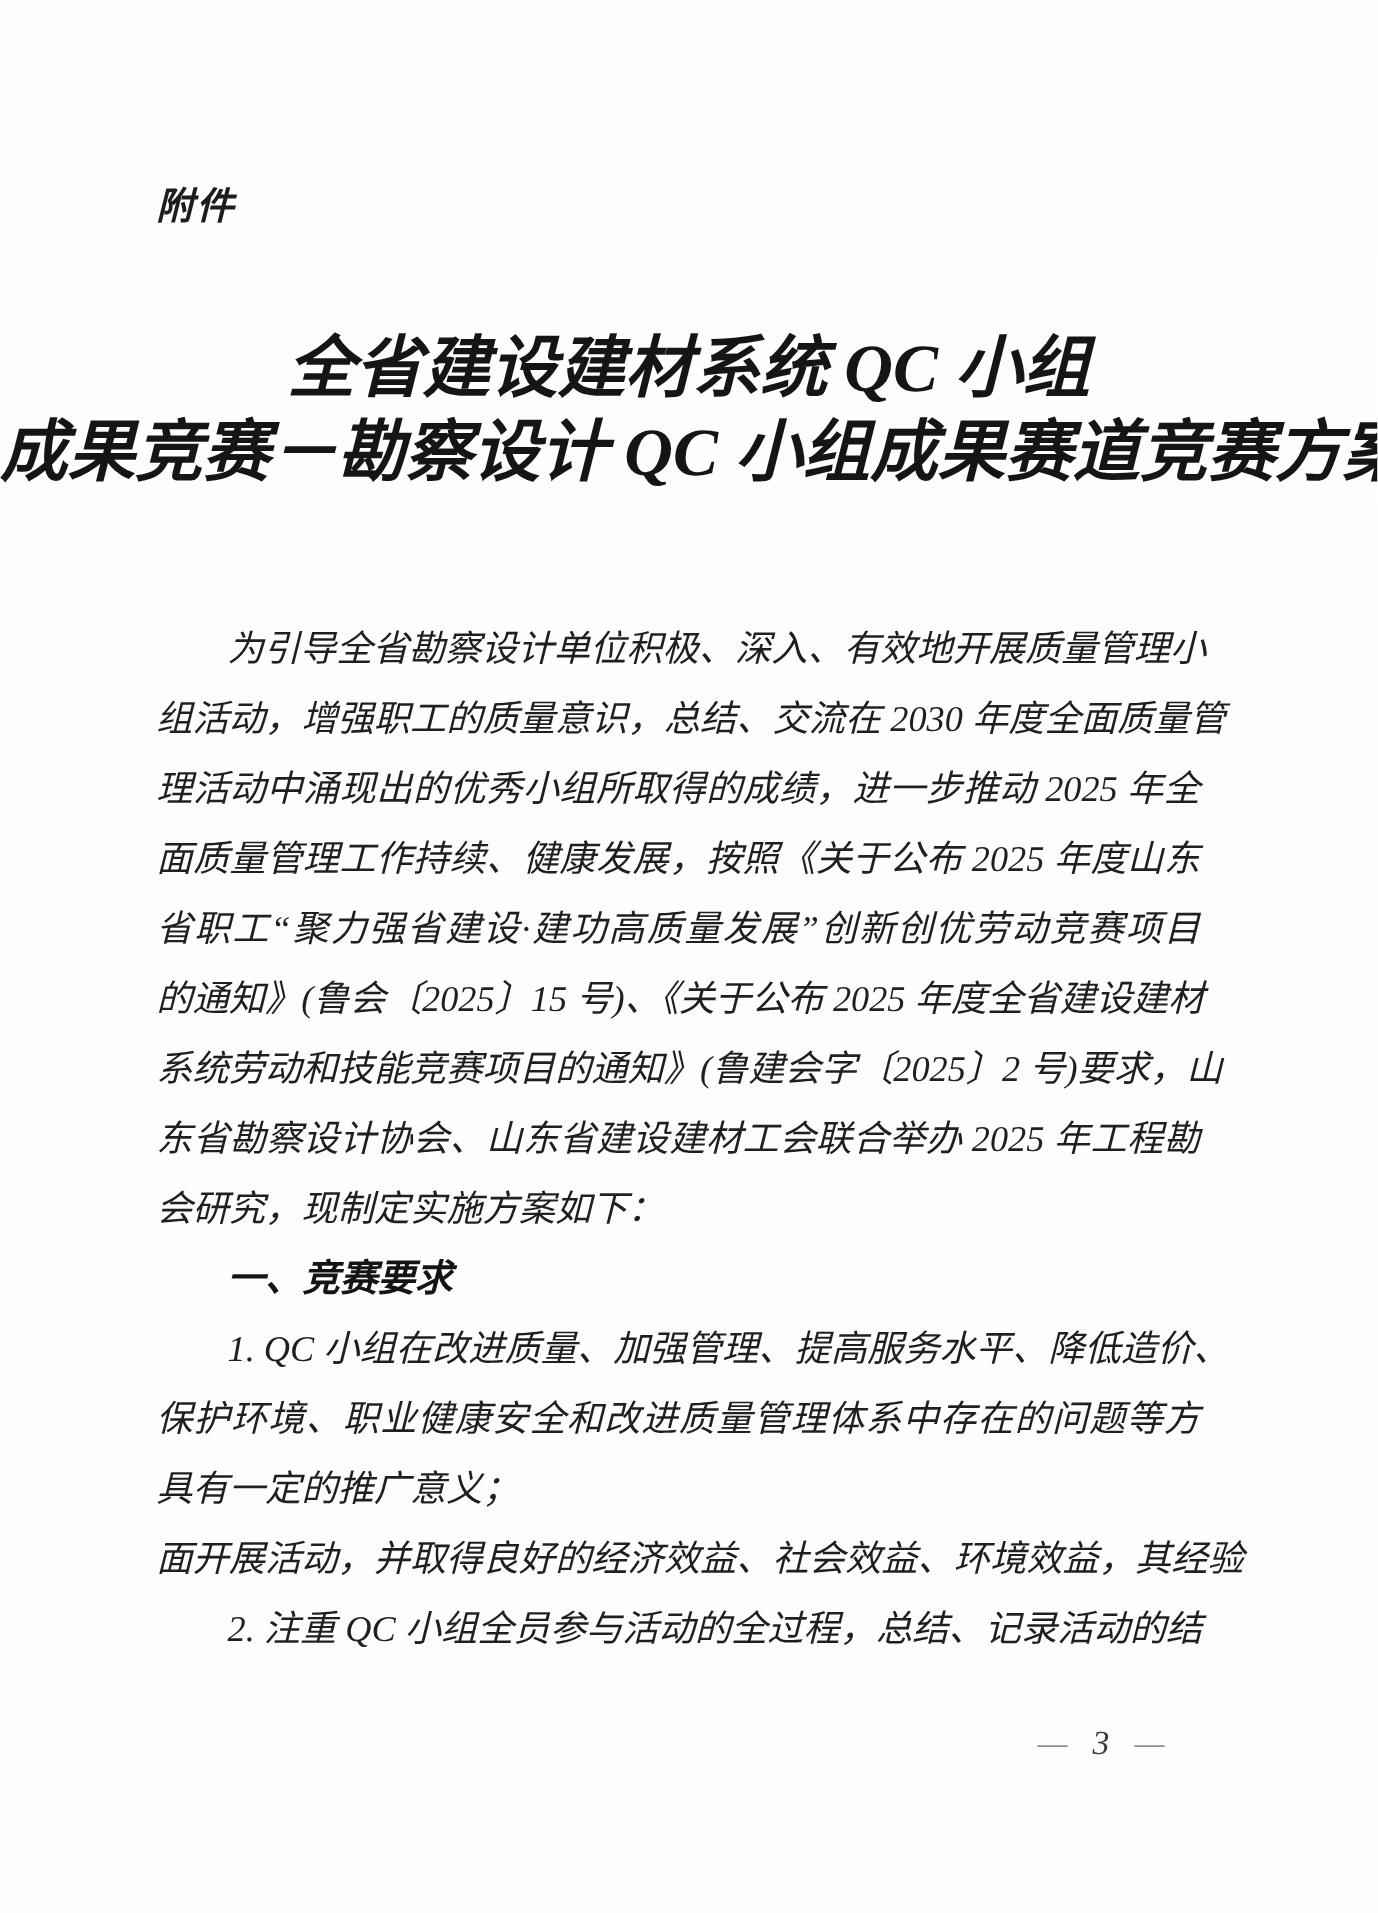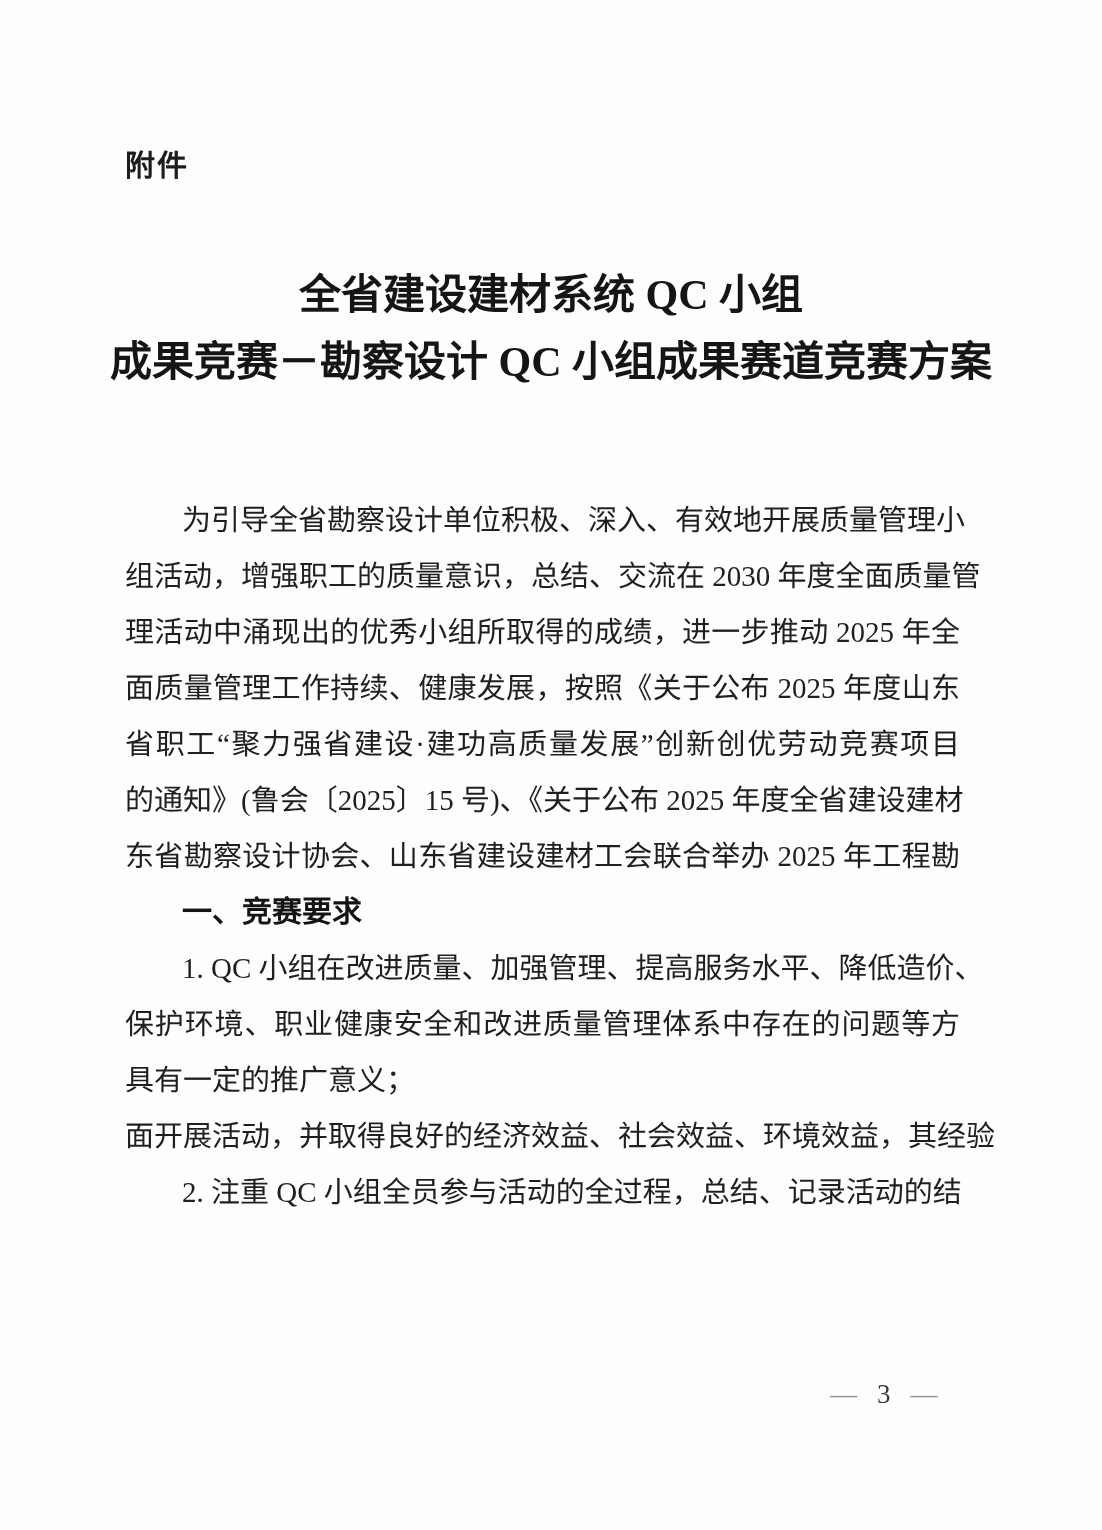--- a/index.html
+++ b/index.html
@@ -7,40 +7,41 @@
     padding: 0;
     background: #ffffff;
   }
   .page {
     position: relative;
     width: 1102px;
     height: 1530px;
     background: #fdfdfc;
     overflow: hidden;
     color: #1d1d1d;
+    font-style: italic;
   }
   .attachment {
     position: absolute;
     left: 125px;
     top: 146px;
     font-family: "Liberation Sans", "DejaVu Sans", sans-serif;
     font-weight: bold;
     font-size: 30px;
     line-height: 40px;
     letter-spacing: 2px;
   }
   .doc-title {
     position: absolute;
     left: 0;
     right: 0;
     top: 262px;
     text-align: center;
     font-family: "Liberation Serif", "DejaVu Serif", serif;
     font-weight: bold;
-    font-size: 42px;
+    font-size: 54px;
     line-height: 67px;
     color: #151515;
   }
   .doc-title .t-line {
     white-space: nowrap;
   }
   .body-text {
     position: absolute;
     left: 125px;
     top: 492px;
@@ -99,21 +100,23 @@
     <div class="t-line">成果竞赛－勘察设计 QC 小组成果赛道竞赛方案</div>
   </div>
 
   <div class="body-text">
     <div class="line indent">为引导全省勘察设计单位积极、深入、有效地开展质量管理小</div>
     <div class="line">组活动，增强职工的质量意识，总结、交流在 2030 年度全面质量管</div>
     <div class="line">理活动中涌现出的优秀小组所取得的成绩，进一步推动 2025 年全</div>
     <div class="line">面质量管理工作持续、健康发展，按照《关于公布 2025 年度山东</div>
     <div class="line">省职工“聚力强省建设·建功高质量发展”创新创优劳动竞赛项目</div>
     <div class="line">的通知》(鲁会〔2025〕15 号)、《关于公布 2025 年度全省建设建材</div>
+    <div class="line">系统劳动和技能竞赛项目的通知》(鲁建会字〔2025〕2 号)要求，山</div>
     <div class="line">东省勘察设计协会、山东省建设建材工会联合举办 2025 年工程勘</div>
+    <div class="line end">会研究，现制定实施方案如下：</div>
 
     <div class="line heading indent">一、竞赛要求</div>
 
     <div class="line indent">1. QC 小组在改进质量、加强管理、提高服务水平、降低造价、</div>
     <div class="line">保护环境、职业健康安全和改进质量管理体系中存在的问题等方</div>
     <div class="line end">具有一定的推广意义；</div>
     <div class="line">面开展活动，并取得良好的经济效益、社会效益、环境效益，其经验</div>
 
     <div class="line indent">2. 注重 QC 小组全员参与活动的全过程，总结、记录活动的结</div>
   </div>

